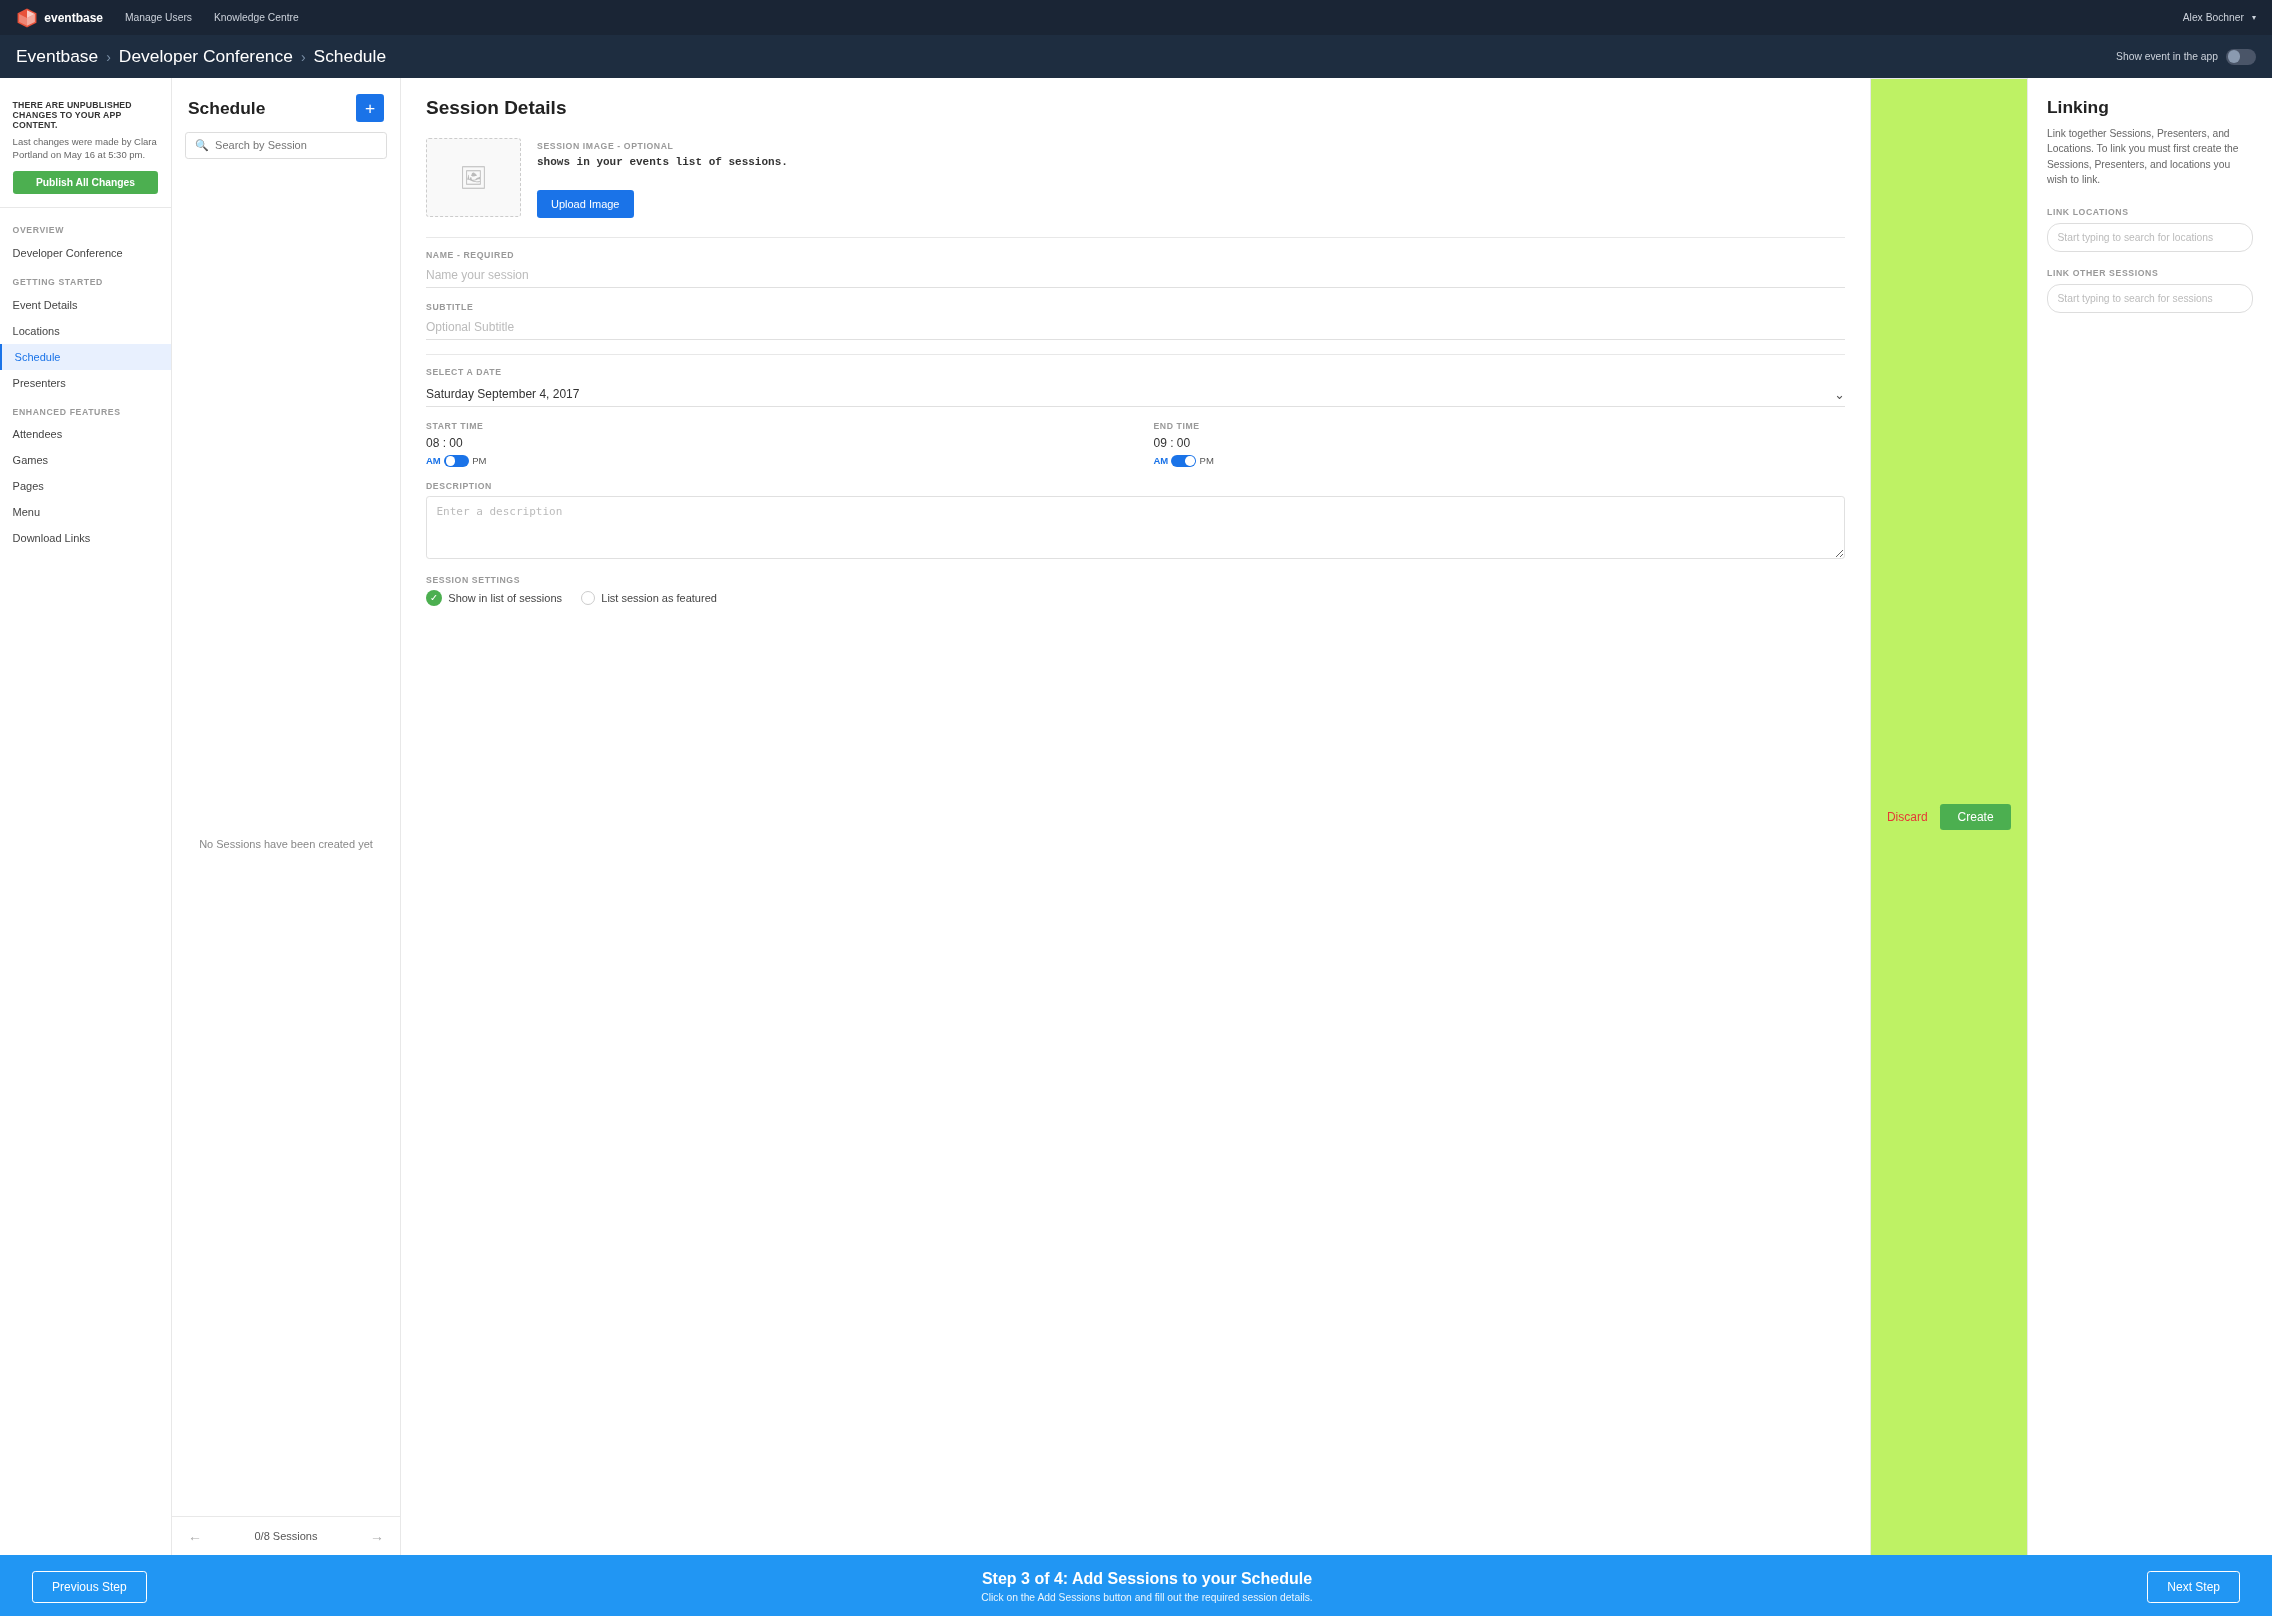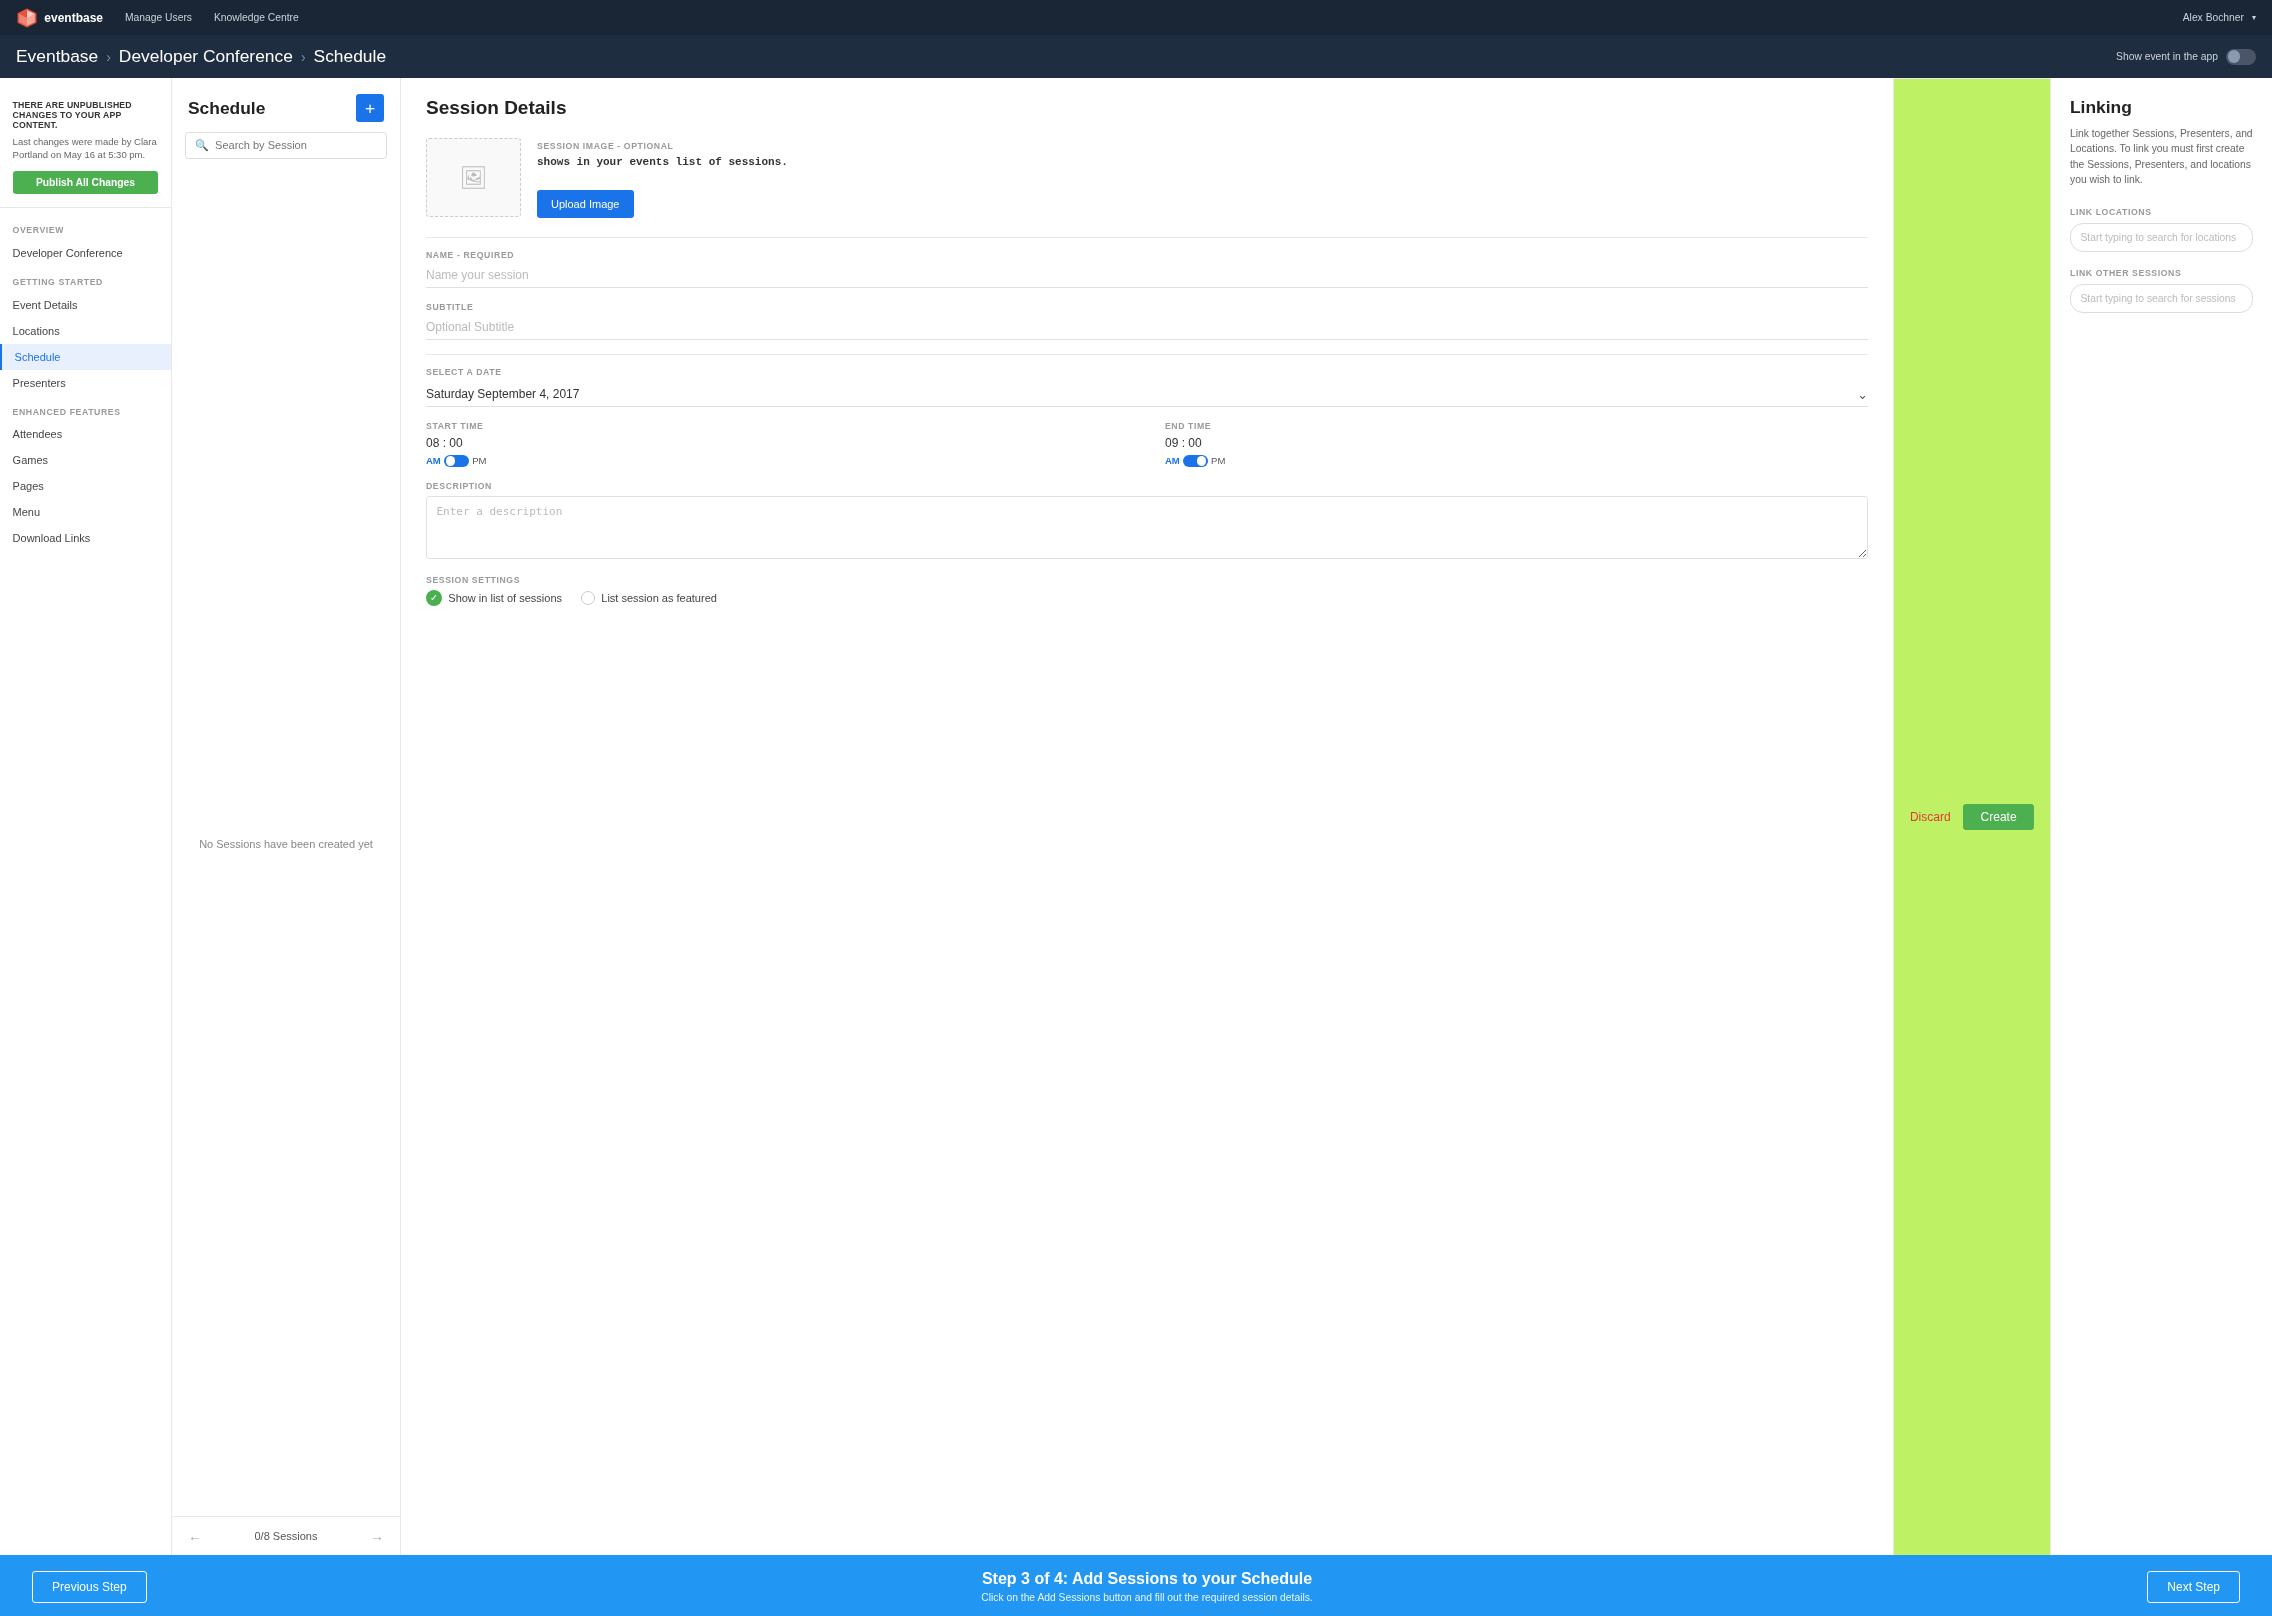--- a/index.html
+++ b/index.html
@@ -299,21 +299,21 @@
       border: none;
       border-radius: 3.2px;
       padding: 6.3px 17.4px;
       font-size: 12px;
       font-weight: 500;
       cursor: pointer;
     }
 
     
     .linking-panel {
-      width: 221px;
+      width: 244px;
       background: #fff;
       flex-shrink: 0;
       padding: 19px 19px;
       overflow-y: auto;
     }
     .linking-title { font-size: 17.4px; font-weight: 600; color: #222; margin-bottom: 8px; }
     .linking-desc { font-size: 10.3px; color: #666; line-height: 1.5; margin-bottom: 19px; }
     .link-section-label { font-size: 8.7px; font-weight: 700; color: #999; letter-spacing: 0.6px; margin-bottom: 6.3px; }
     .link-input {
       border: 0.8px solid #ddd;

